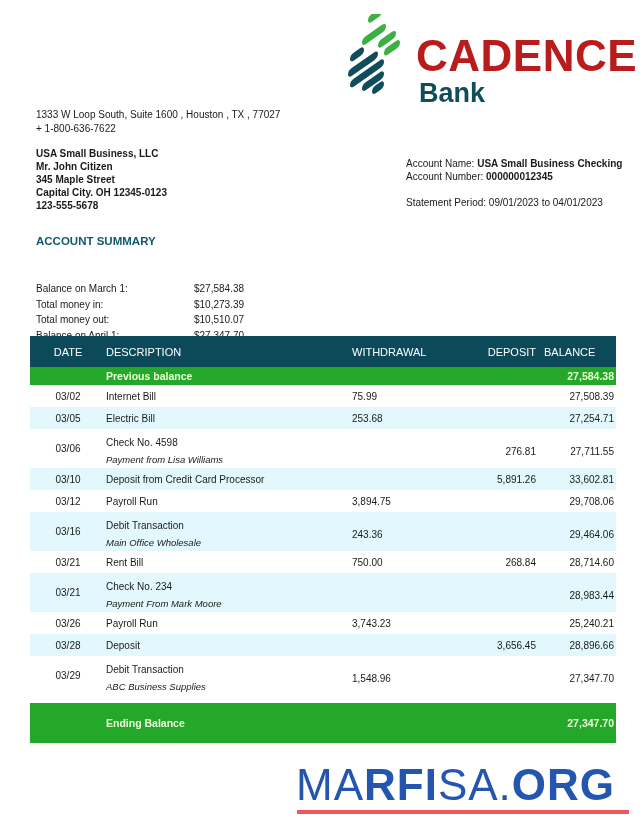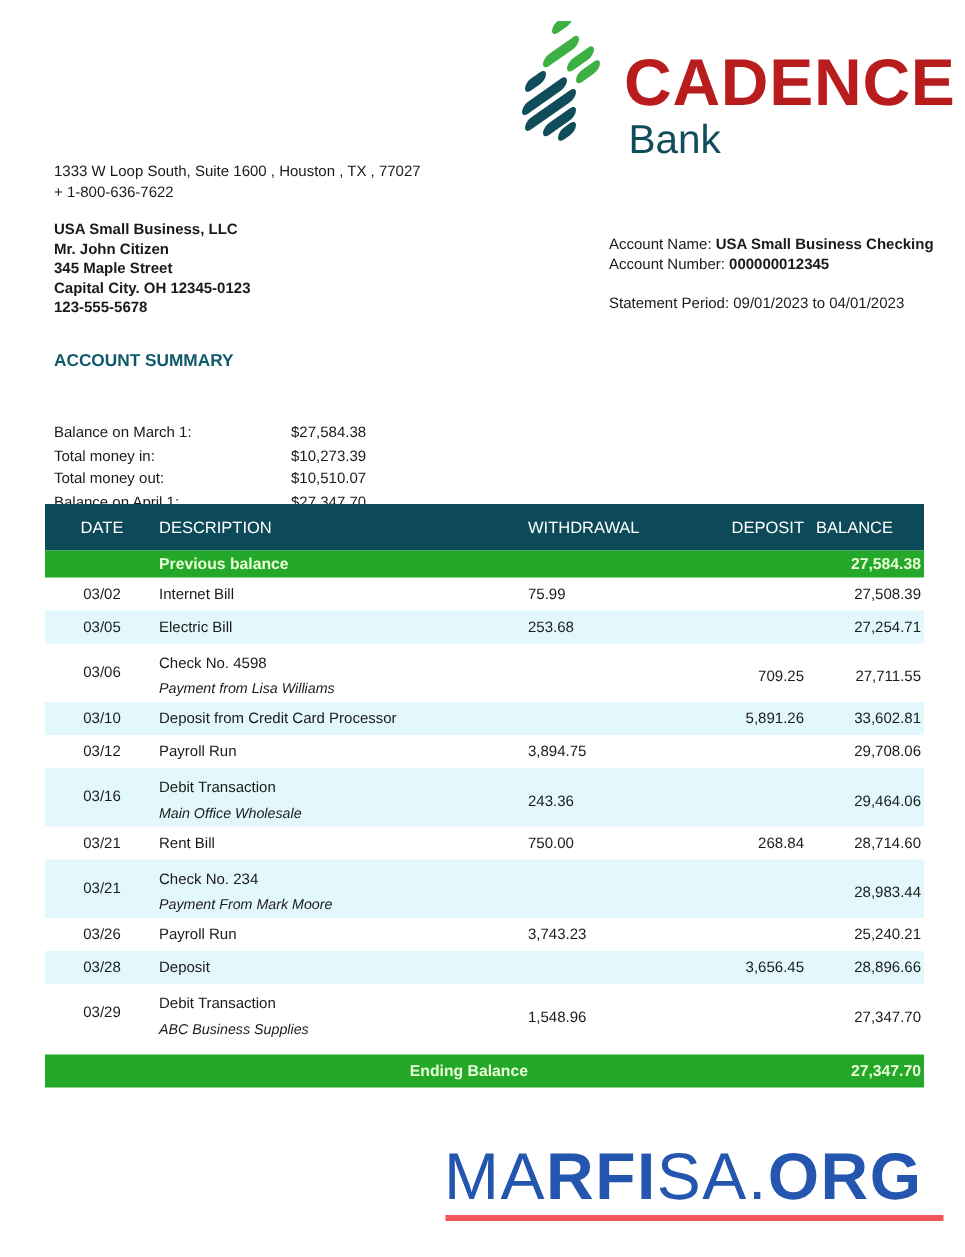--- a/index.html
+++ b/index.html
@@ -12,21 +12,21 @@
     position: absolute; left: 346px; top: 14px; width: 270px; height: 92px;
   }
   .logo svg.mark { position: absolute; left: 0; top: 0; }
   .logo .word1 {
     position: absolute; left: 70px; top: 20px;
     font-size: 44px; font-weight: bold; color: #b91c1c; letter-spacing: 0.5px;
     line-height: 44px;
   }
   .logo .word2 {
     position: absolute; left: 73px; top: 66px;
-    font-size: 27px; font-weight: normal; color: #0f4d5a; line-height: 27px;
+    font-size: 27px; font-weight: bold; color: #0f4d5a; line-height: 27px;
   }
   .bank-address { position: absolute; left: 36px; top: 108px; font-size: 10px; line-height: 13.5px; }
   .customer { position: absolute; left: 36px; top: 147px; font-size: 10px; font-weight: bold; line-height: 13px; }
   .acct-info { position: absolute; left: 406px; top: 157px; font-size: 10px; line-height: 13px; }
   .acct-info b { font-weight: bold; }
   .acct-info .period { margin-top: 13px; }
   .summary-title {
     position: absolute; left: 36px; top: 235px; font-size: 11.5px; font-weight: bold; color: #0f5a6a;
   }
   .summary { position: absolute; left: 36px; top: 259px; font-size: 10px; line-height: 15.5px; margin-top: 22px; }
@@ -160,21 +160,21 @@
         <td class="c-dep"></td>
         <td class="c-bal">27,254.71</td>
       </tr>
       <tr class="r2">
         <td class="c-date">03/06</td>
         <td class="c-desc top">
           <div>Check No. 4598</div>
           <div class="sub">Payment from Lisa Williams</div>
         </td>
         <td class="c-wd top"></td>
-        <td class="c-dep top">709.25</td>
+        <td class="c-dep top">276.81</td>
         <td class="c-bal top">27,711.55</td>
       </tr>
       <tr class="r alt">
         <td class="c-date">03/10</td>
         <td class="c-desc">
           <div>Deposit from Credit Card Processor</div>
         </td>
         <td class="c-wd"></td>
         <td class="c-dep">5,891.26</td>
         <td class="c-bal">33,602.81</td>
@@ -243,21 +243,21 @@
         </td>
         <td class="c-wd top">1,548.96</td>
         <td class="c-dep top"></td>
         <td class="c-bal top">27,347.70</td>
       </tr>
       <tr>
         <td colspan="5" style="height:8px"></td>
       </tr>
       <tr class="green">
         <td class="c-date" style="height: 22px;"></td>
-        <td class="c-desc" style="height: 22px; text-align: right;">Ending Balance</td>
+        <td class="c-desc" style="height: 40px;">Ending Balance</td>
         <td class="c-wd" style="height: 22px;"></td>
         <td class="c-dep" style="height: 22px;"></td>
         <td class="c-bal" style="height: 22px;">27,347.70</td>
       </tr>
     </tbody>
 </table>
 
 <div class="marfisa"><span>MA</span><span class="b">RFI</span><span>SA.</span><span class="b">ORG</span></div>
 <div class="marfisa-line"></div>
 

